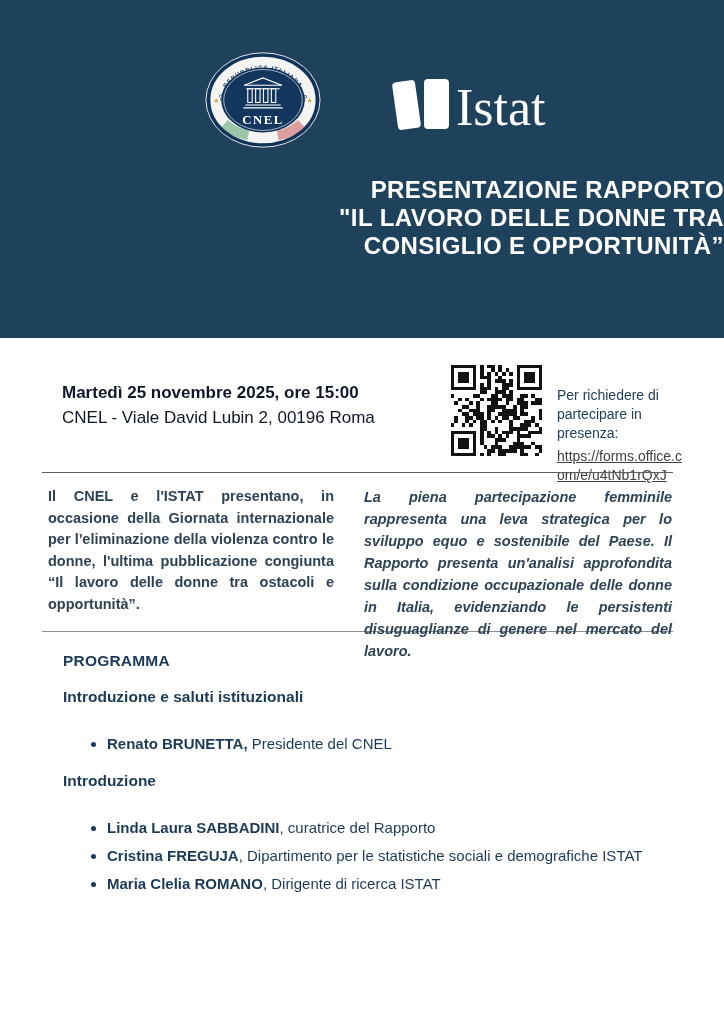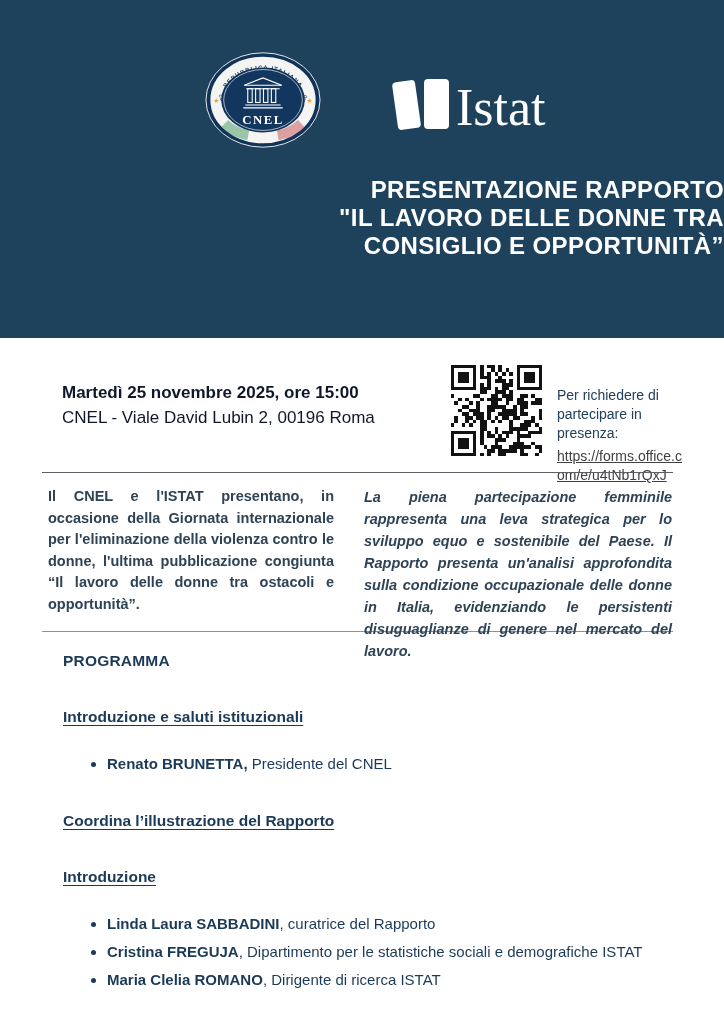--- a/index.html
+++ b/index.html
@@ -29,22 +29,22 @@
   .rule.r1{top:472px;}
   .rule.r2{top:631px;border-top-color:#8c9094;}
   
   .cols{position:absolute;left:48px;top:486px;width:624px;display:flex;gap:30px;font-weight:bold;}
   .col-left{width:286px;color:#2f4356;font-size:14.5px;line-height:21.5px;text-align:justify;}
   .col-right{flex:1;color:#2f4356;font-size:14.5px;line-height:22px;text-align:justify;font-style:italic;}
   
   .program{position:absolute;left:63px;top:652px;width:610px;color:#1b3a58;}
   .prog-title{font-weight:bold;font-size:15.5px;letter-spacing:.2px;}
   .prog-sub{
-    margin-top:38px;font-weight:bold;font-size:15.5px;
-    text-decoration:underline;text-underline-offset:3px;
+    margin-top:18px;font-weight:bold;font-size:15.5px;
+    text-underline-offset:3px;
   }
   .program ul{margin:27px 0 0 0;padding-left:44px;}
   .program li{margin-bottom:7px;font-size:15px;line-height:21px;}
   .program li .b{font-weight:bold;}
 </style>
 </head>
 <body>
 
 <div class="page">
 
@@ -343,21 +343,20 @@
   <div class="program">
     <div class="prog-title">PROGRAMMA</div>
 
     <div class="prog-sub">Introduzione e saluti istituzionali</div>
     <ul>
       <li>
         <span class="b">Renato BRUNETTA,</span><span> Presidente del CNEL</span>
       </li>
     </ul>
 
-    <div class="prog-sub">Coordina l’illustrazione del Rapporto</div>
 
     <div class="prog-sub">Introduzione</div>
     <ul>
       <li>
         <span class="b">Linda Laura SABBADINI</span><span>, curatrice del Rapporto</span>
       </li>
       <li>
         <span class="b">Cristina FREGUJA</span><span>, Dipartimento per le statistiche sociali e demografiche ISTAT</span>
       </li>
       <li>

